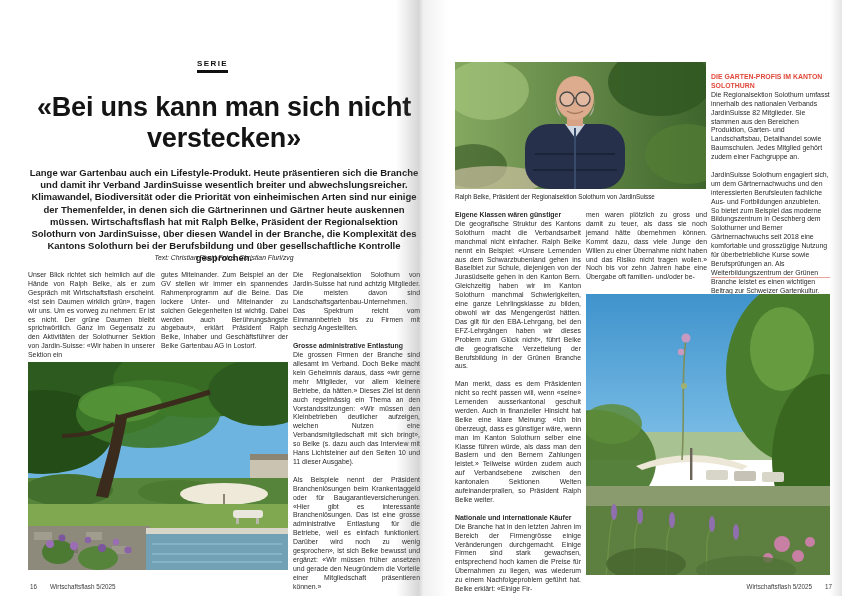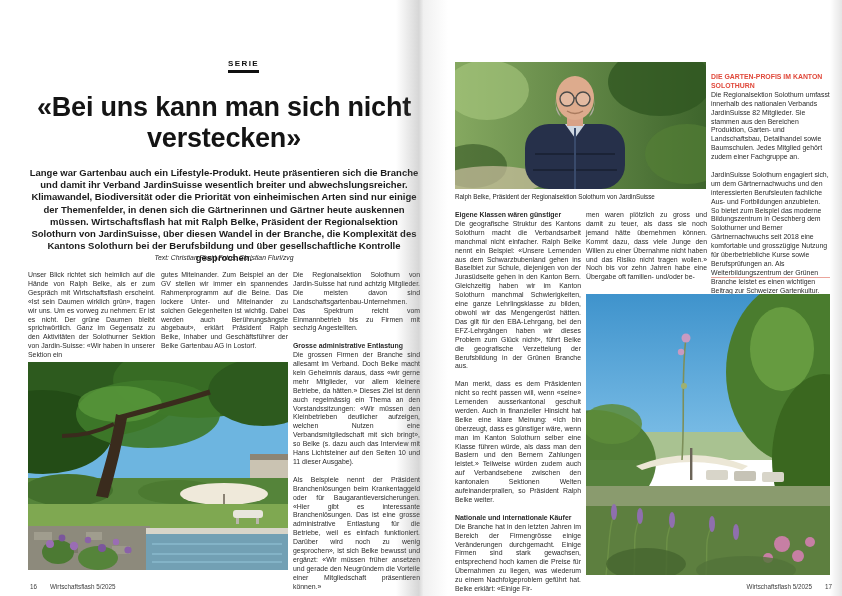--- a/index.html
+++ b/index.html
@@ -21,21 +21,21 @@
   .footer { font-size:6.3px; color:#3d3d3d; display:flex; gap:13px; align-items:baseline; }
   .photo svg { display:block; width:100%; height:100%; }
   .gutter { left:396px; top:0; width:52px; height:596px;
     background:linear-gradient(to right, rgba(110,110,110,0) 0%, rgba(110,110,110,0.28) 44%, rgba(110,110,110,0.10) 53%, rgba(110,110,110,0) 100%); }
   .edge-right { right:0; top:0; width:12px; height:596px;
     background:linear-gradient(to left, rgba(0,0,0,0.10), rgba(0,0,0,0)); }
 </style>
 </head>
 <body>
 
-<div class="abs kicker" style="left:197px; top:59px;margin-left:31px;">SERIE</div>
+<div class="abs kicker" style="left:197px; top:59px;">SERIE</div>
 
 <h1 class="abs headline" style="left:28px; top:92px; width:392px;">«Bei uns kann man sich nicht verstecken»</h1>
 
 <div class="abs intro" style="left:28px; top:167px; width:392px;">Lange war Gartenbau auch ein Lifestyle-Produkt. Heute präsentieren sich die Branche und damit ihr Verband JardinSuisse wesentlich breiter und abwechslungsreicher. Klimawandel, Biodiversität oder die Priorität von einheimischen Arten sind nur einige der Themenfelder, in denen sich die Gärtnerinnen und Gärtner heute auskennen müssen. Wirtschaftsflash hat mit Ralph Belke, Präsident der Regionalsektion Solothurn von JardinSuisse, über diesen Wandel in der Branche, die Komplexität des Kantons Solothurn bei der Berufsbildung und über gesellschaftliche Kontrolle gesprochen.</div>
 
 <div class="abs byline" style="left:28px; top:254px; width:392px;">Text: Christian Fluri | Fotos: Christian Fluri/zvg</div>
 
 <div class="abs bodycol" style="left:28px; top:271px; width:127px;">
   <p>Unser Blick richtet sich heimlich auf die Hände von Ralph Belke, als er zum Gespräch mit Wirtschaftsflash erscheint. «Ist sein Daumen wirklich grün», fragen wir uns. Um es vorweg zu nehmen: Er ist es nicht. Der grüne Daumen bleibt sprichwörtlich. Ganz im Gegensatz zu den Aktivitäten der Solothurner Sektion von Jardin-Suisse: «Wir haben in unserer Sektion ein</p>
 </div>

